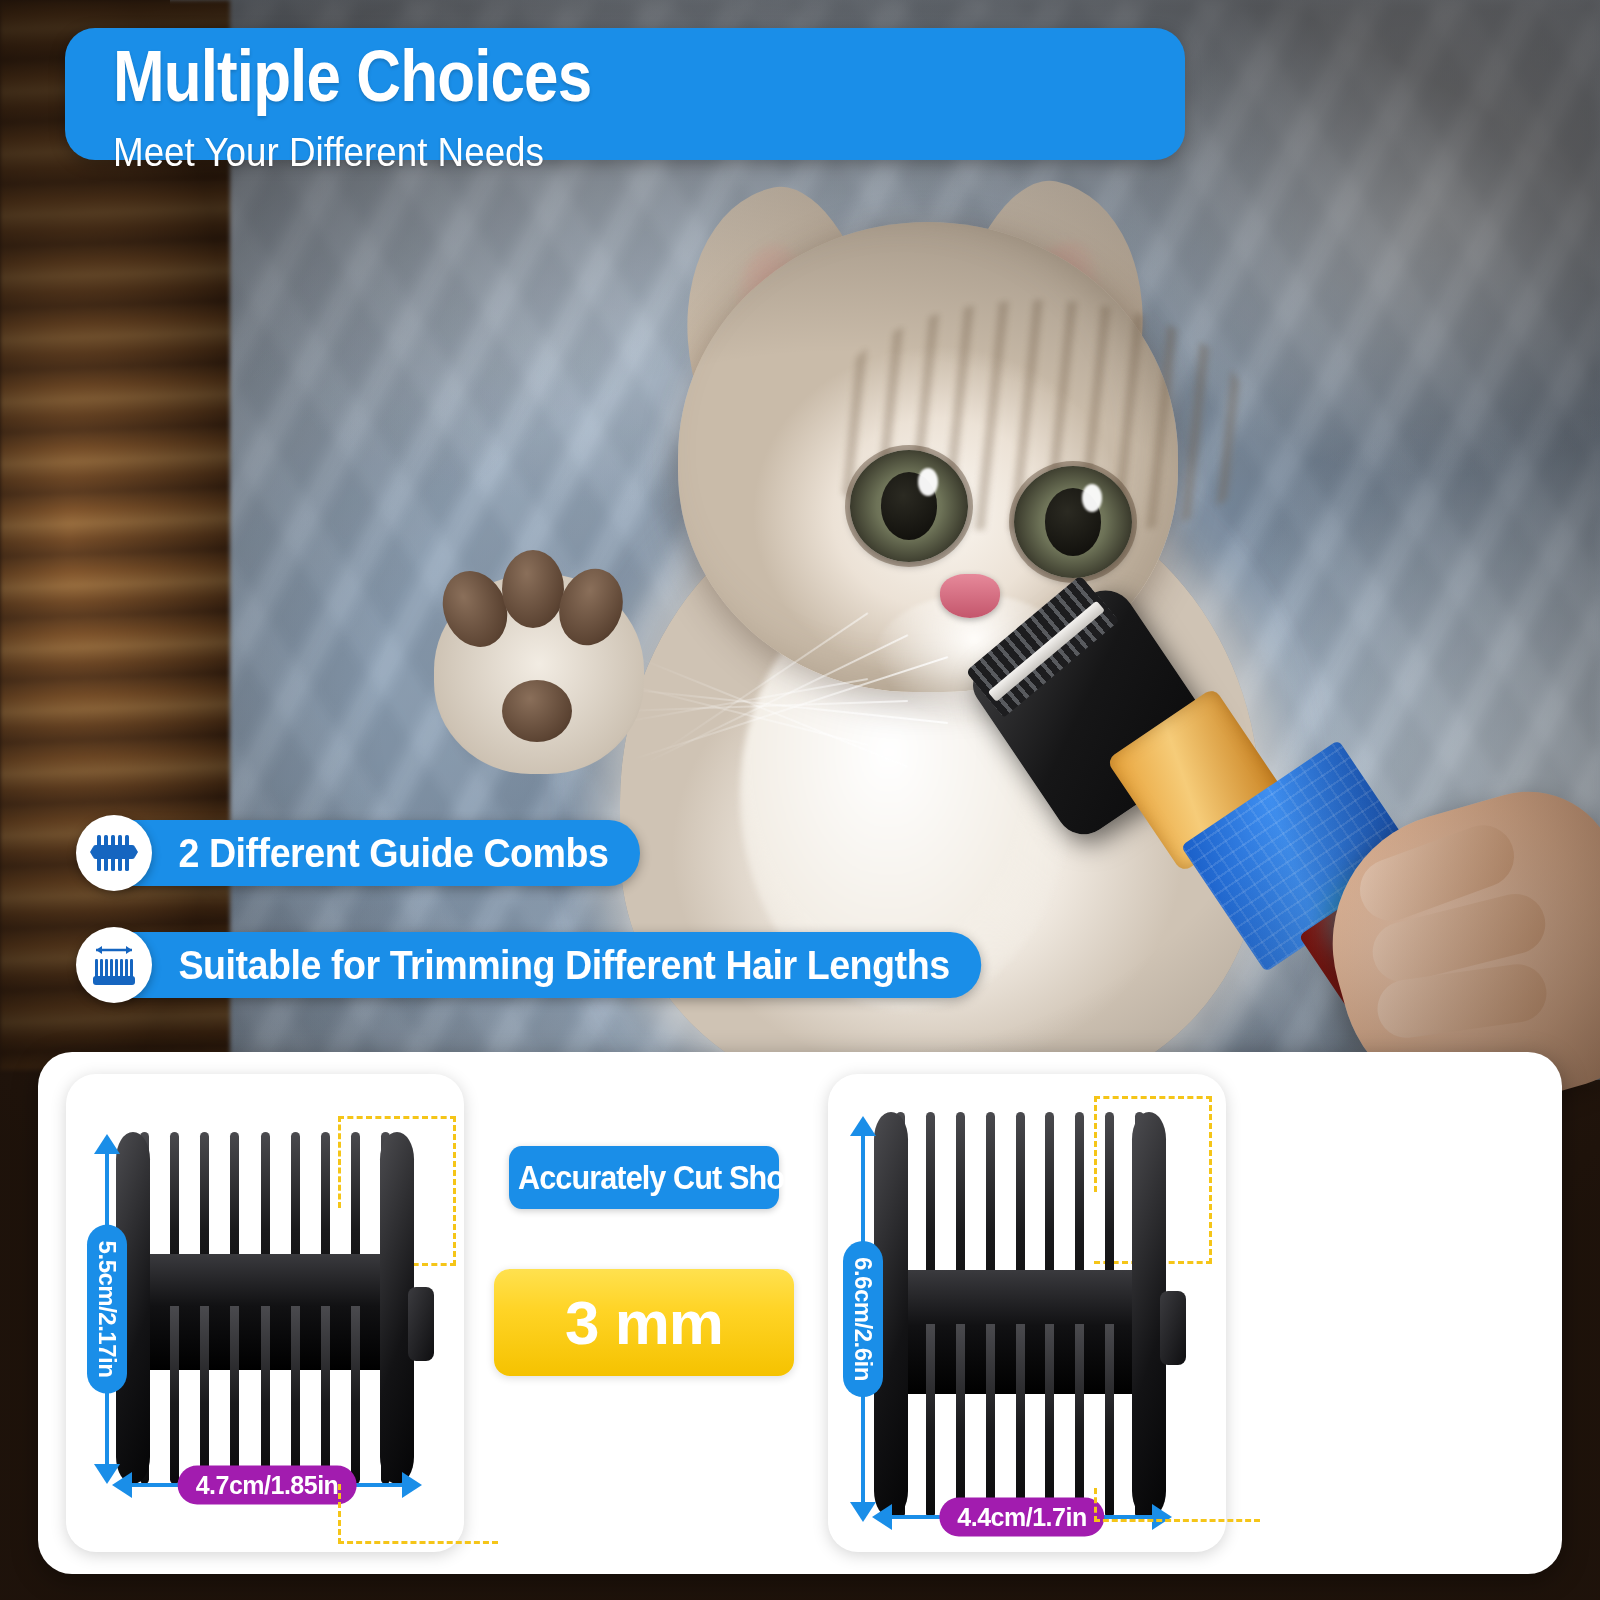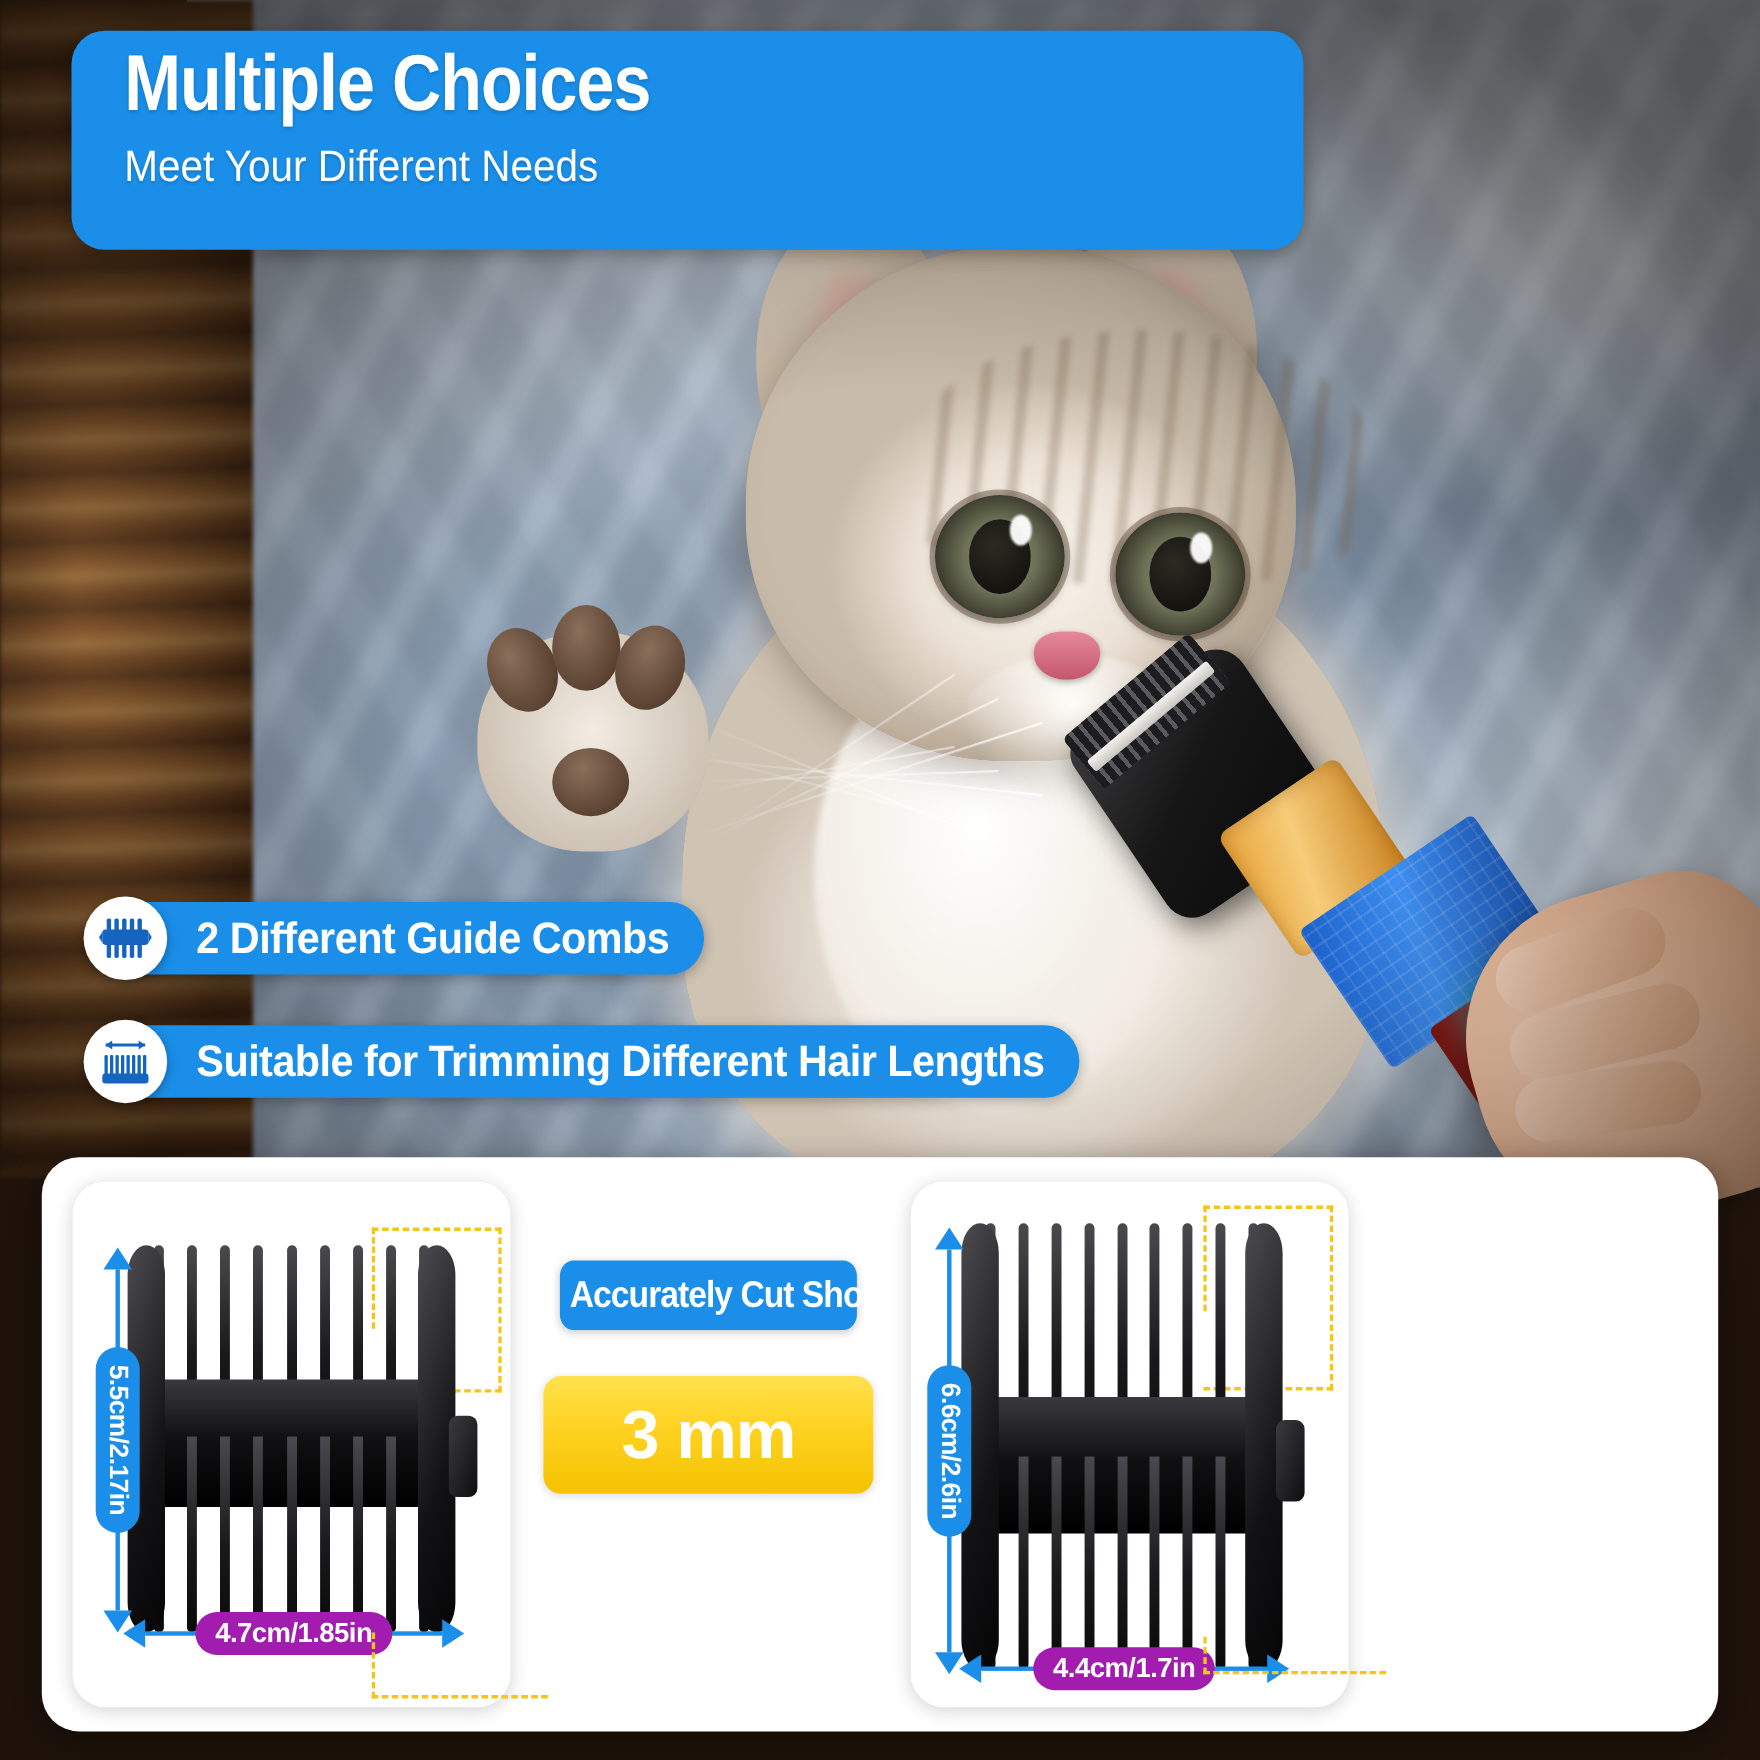--- a/index.html
+++ b/index.html
@@ -166,21 +166,21 @@
     border-radius:44% 30% 30% 46%; transform:rotate(-16deg);
     box-shadow:-8px 6px 24px rgba(0,0,0,.3);
   }
   .finger{ position:absolute; border-radius:40px; background:linear-gradient(120deg,#f7d7c0,#dda983); }
   .f1{ left:372px; top:252px; width:160px; height:62px; transform:rotate(-20deg); }
   .f2{ left:386px; top:318px; width:176px; height:60px; transform:rotate(-14deg); }
   .f3{ left:392px; top:382px; width:170px; height:58px; transform:rotate(-8deg); }
 
   
   .header-banner {
-    position:absolute; left:65px; top:28px; width:1120px; height:199px;
+    position:absolute; left:65px; top:28px; width:1120px; height:132px;
     background:#1a8ee8; border-radius:30px;
     box-shadow:0 4px 16px rgba(0,0,0,.28);
     padding:12px 16px 0 48px;
   }
   .header-title {
     color:#fff; font-size:72px; line-height:1.0; font-weight:bold;
     letter-spacing:-1px; transform:scaleX(.86); transform-origin:left center;
     text-shadow:0 2px 4px rgba(0,0,0,.18);
   }
   .header-sub {
@@ -438,21 +438,21 @@
       <div class="line"></div>
       <div class="arrow-r"></div>
       <div class="dim-h-label">4.7cm/1.85in</div>
     </div>
 
     <div class="dash" style="left:272px; top:410px; width:160px; height:60px; border-width:0 0 3px 3px; border-radius:0;"></div>
   </div>
 
   <div class="lbl-stack" style="left:456px; top:94px;">
     <div class="lbl-blue">Accurately Cut Short Hair</div>
-    <div class="lbl-yellow" style="margin-top:42px;">3 mm</div>
+    <div class="lbl-yellow" style="margin-top:60px;">3 mm</div>
   </div>
 
   <div class="spec-card card-b">
     <div class="dash" style="left:266px; top:22px; width:118px; height:168px; border-width:3px 3px 3px 0; border-radius:0;"></div>
     <div class="dash" style="left:266px; top:22px; width:2px; height:96px; border-width:0 0 0 3px;"></div>
 
     <div class="comb" style="left:68px; top:38px; width:248px; height:406px;">
       <div class="comb-teeth" style="top:0; width:100%; height:218px;">
         <div class="tooth" style="width:9px;height:218px;border-radius:6px 6px 0 0;"></div>
         <div class="tooth" style="width:9px;height:218px;border-radius:6px 6px 0 0;"></div>

